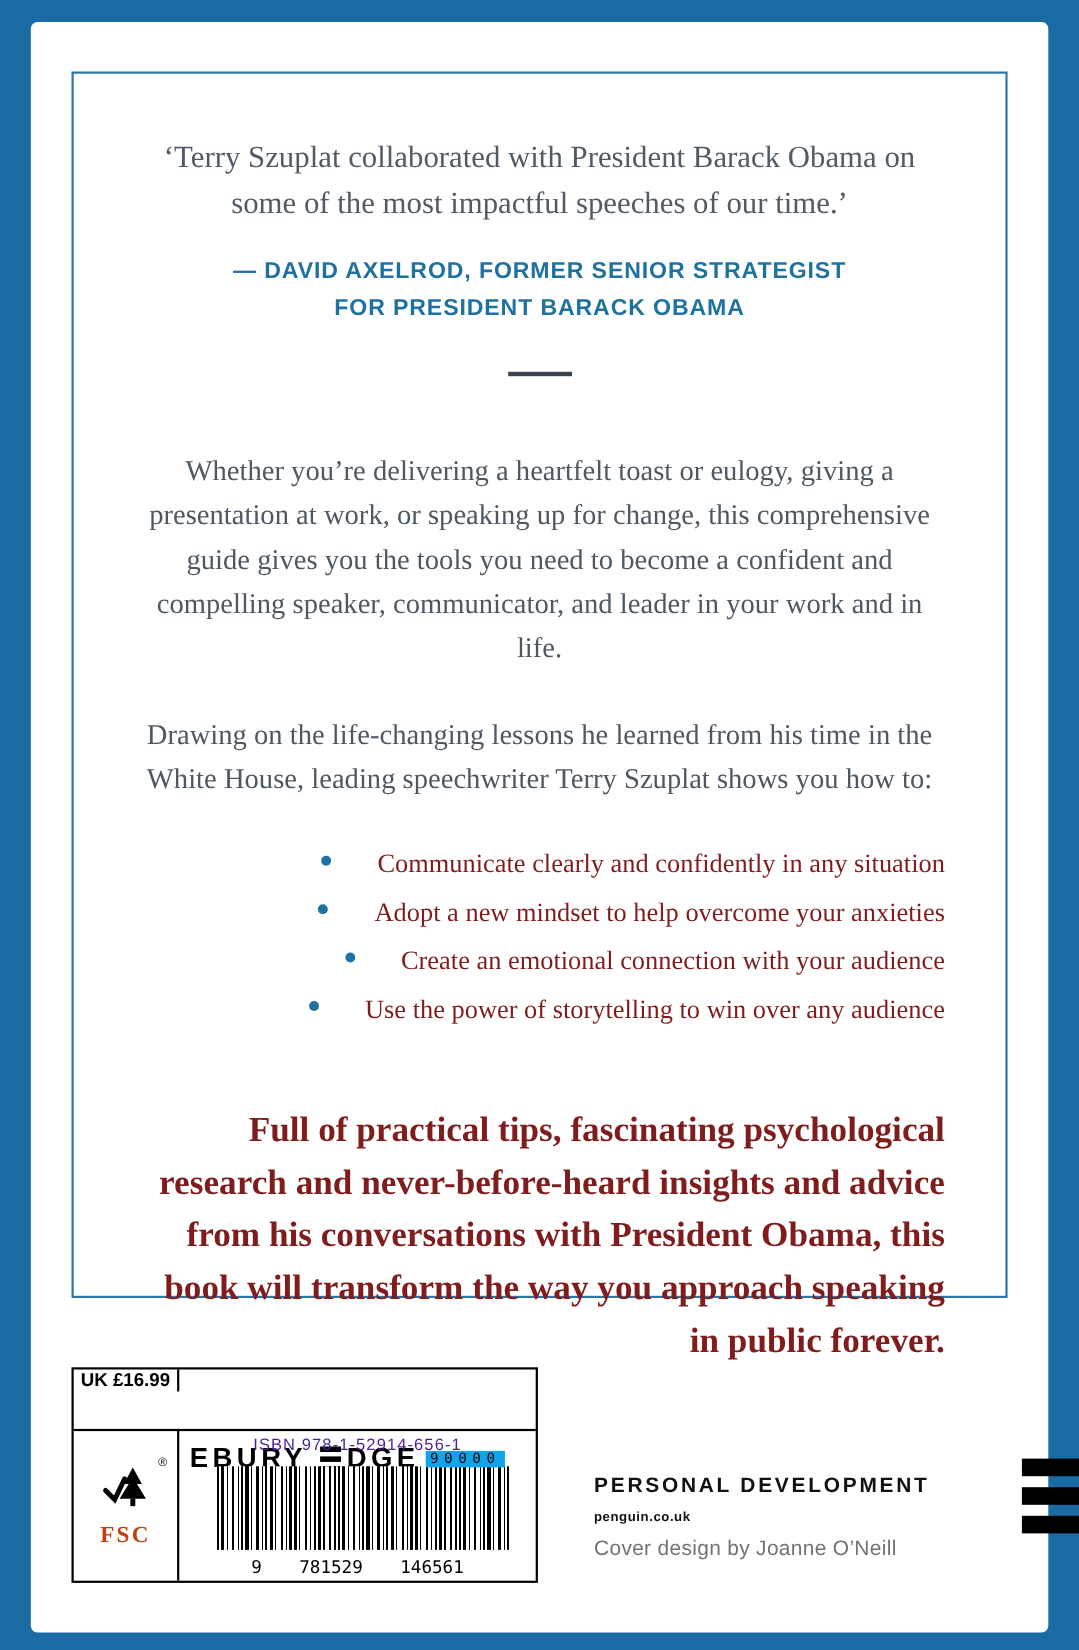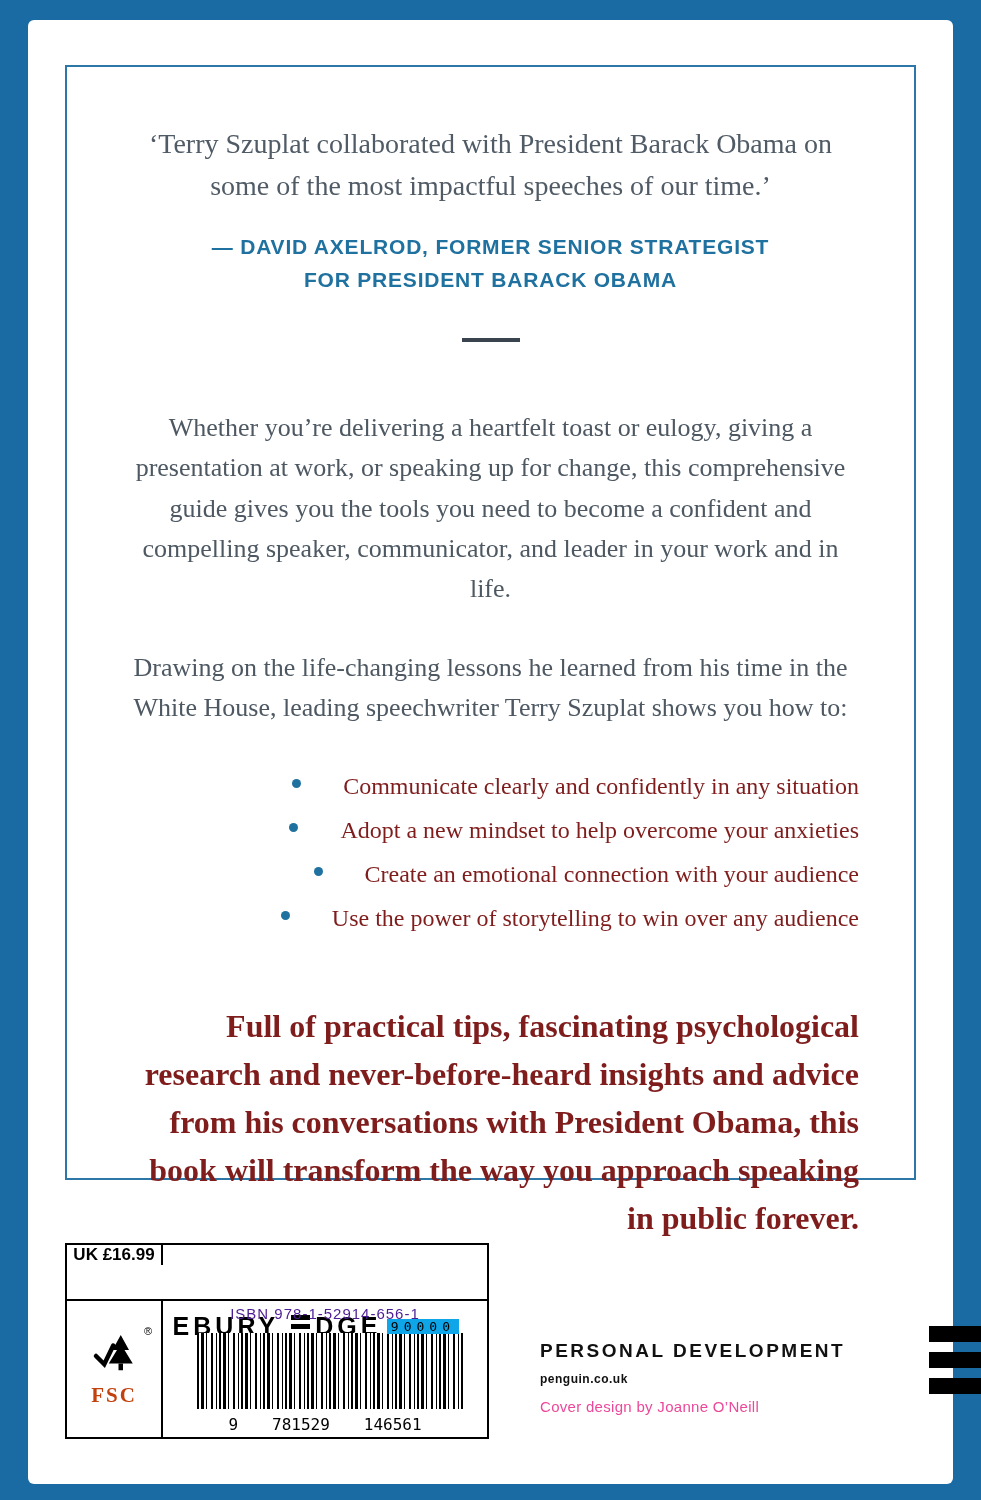--- a/index.html
+++ b/index.html
@@ -107,21 +107,21 @@
     display:flex;justify-content:center;gap:28px;
     font-family:"DejaVu Sans Mono", monospace;font-size:16px;color:#000;
   }
   .digits span{background:#fff;padding:0 3px;}
   .footer-text{
     position:absolute;left:512px;top:1320px;
     font-family:"Liberation Sans", sans-serif;color:#111;
   }
   .category{font-weight:bold;font-size:19px;letter-spacing:2.5px;}
   .website{font-weight:bold;font-size:12px;letter-spacing:0.5px;margin-top:10px;}
-  .credit{font-size:15px;color:#ec4899;margin-top:12px;letter-spacing:0.3px;}
+  .credit{font-size:19px;color:#737373;margin-top:12px;letter-spacing:0.3px;}
   .emark{
     position:absolute;right:0;top:1326px;width:52px;height:68px;
     display:flex;flex-direction:column;justify-content:space-between;
   }
   .emark span{display:block;width:100%;height:16px;background:#000;}
 </style>
 </head>
 <body>
 
 <div class="panel">

